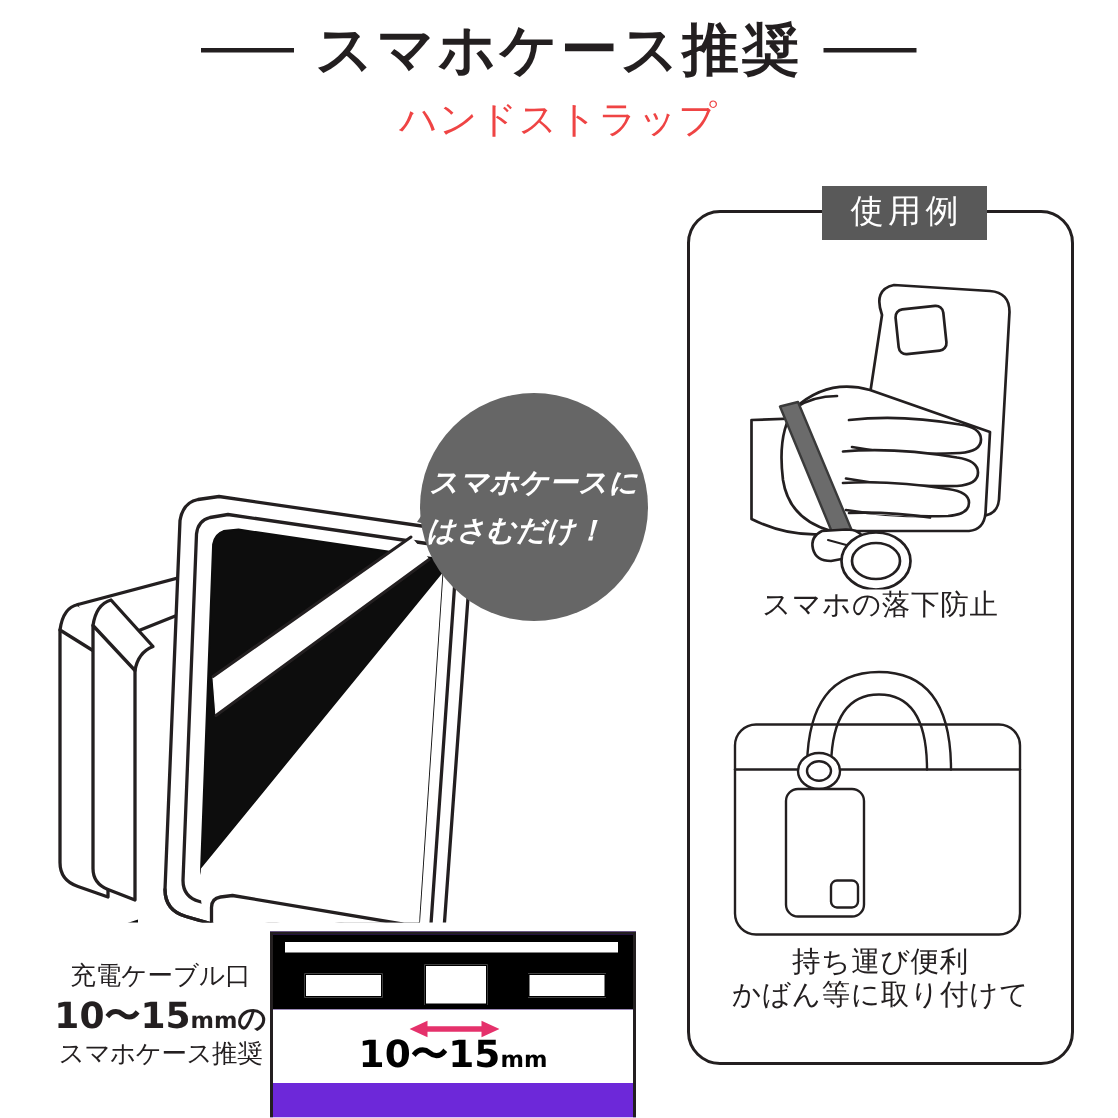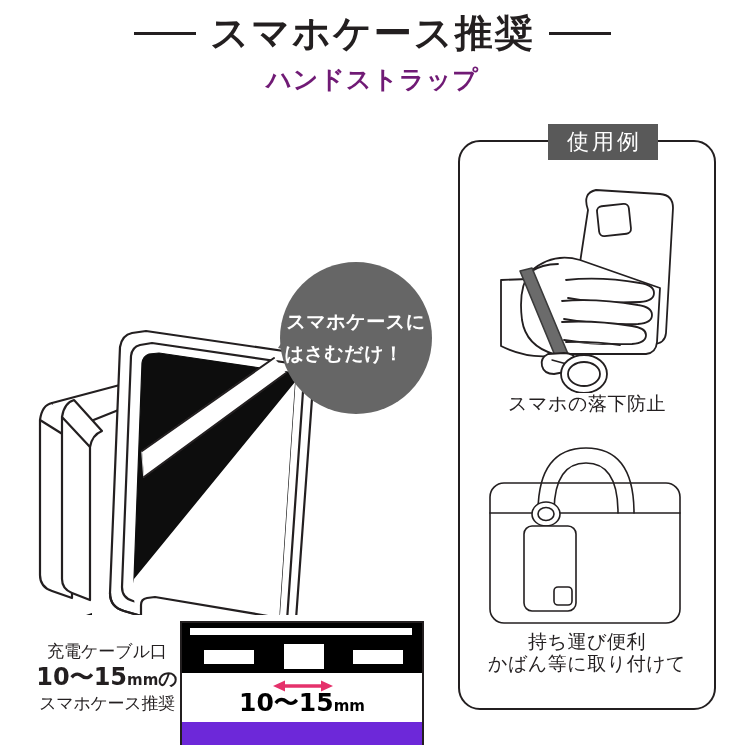--- a/index.html
+++ b/index.html
@@ -43,23 +43,23 @@
     font-size: 38px;
     font-weight: 700;
     letter-spacing: 2px;
     line-height: 1.15;
     color: #231f20;
     white-space: nowrap;
   }
   .sub-title {
     margin-top: 7px;
     font-size: 25px;
-    font-weight: 700;
+    font-weight: 400;
     letter-spacing: 1px;
-    color: #701a75;
+    color: #ef4444;
   }
 
   
   .left-headline {
     position: absolute;
     left: 72px;
     top: 132px;
     font-size: 21px;
     font-weight: 500;
     letter-spacing: 0.5px;
@@ -94,20 +94,21 @@
     justify-content: center;
     gap: 6px;
     pointer-events: none;
   }
   .bubble-line {
     color: #ffffff;
     font-size: 19px;
     font-weight: 700;
     letter-spacing: 0.5px;
     white-space: nowrap;
+    font-style: italic;
   }
   .bubble-line.l1 { transform: translateX(4px); }
   .bubble-line.l2 { transform: translateX(-8px); }
 
   
   .right-panel {
     position: absolute;
     left: 458px;
     top: 140px;
     width: 258px;

